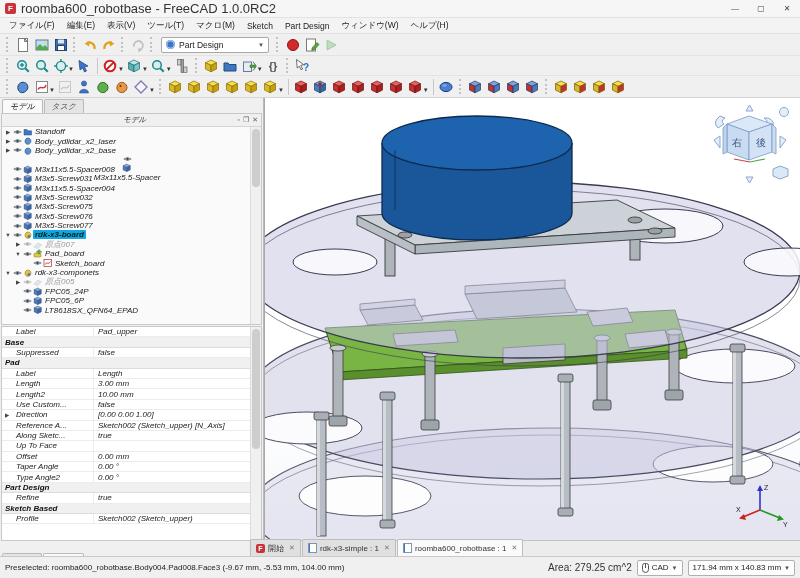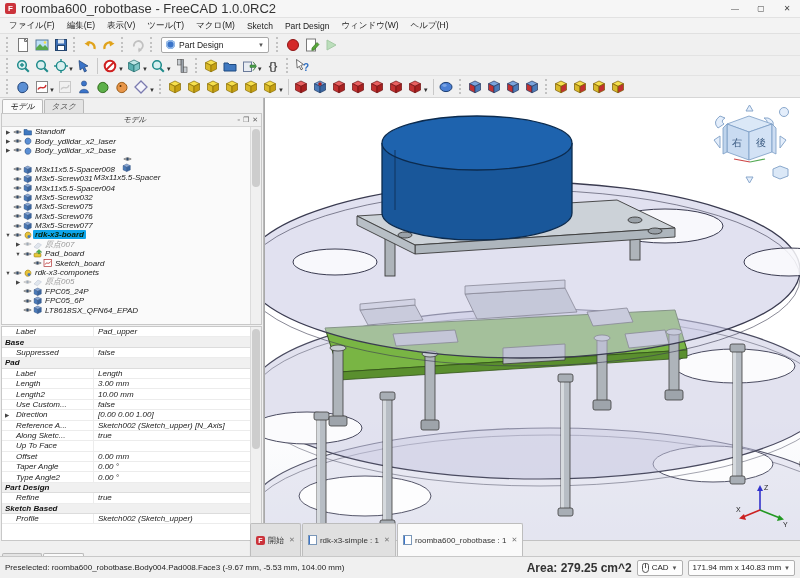--- a/index.html
+++ b/index.html
@@ -85,34 +85,34 @@
 
   
   .viewport { width:552px; height:442px; position:relative;
     background:linear-gradient(#ffffff 70%, #f3f5f9); border-left:1px solid #a9a9a9; overflow:hidden; }
   .navcube { position:absolute; top:4px; right:6px; }
   .axiscross { position:absolute; bottom:10px; right:10px; }
 
   
   .mditabs { position:absolute; left:249px; top:540px; width:551px; height:16px; background:#ececec;
     border-top:1px solid #c2c2c2; display:flex; align-items:flex-end; padding-left:1px; }
-  .mtab { height:15px; display:flex; align-items:center; gap:3px; padding:16px 5px;
+  .mtab { height:15px; display:flex; align-items:center; gap:3px; padding:8px 5px;
     border:1px solid #bdbdbd; border-bottom:none; background:#e0e0e0; font-size:8px; color:#333;
     border-radius:2px 2px 0 0; margin-right:1px; white-space:nowrap; }
   .mtab.active { background:#fafafa; }
   .mtab .close { font-size:7px; color:#777; margin-left:2px; }
   .dococ { width:9px; height:10px; background:#fff; border:1px solid #7a97b8; flex:none;
     box-shadow:2px 0 0 -1px #3b74c9 inset; }
 
   
   .statusbar { position:absolute; left:0; top:556px; width:800px; height:22px; background:#f0f0f0;
     border-top:1px solid #c8c8c8; display:flex; align-items:center; padding:0 5px; }
   .statustext { font-size:8px; color:#222; white-space:nowrap; }
   .statusright { margin-left:auto; display:flex; align-items:center; gap:5px; }
-  .areatext { font-size:12px; color:#333; white-space:nowrap;font-weight:bold; }
+  .areatext { font-size:10px; color:#333; white-space:nowrap; }
   .scombo { height:16px; border:1px solid #b0b0b0; background:#fdfdfd; border-radius:2px;
     display:flex; align-items:center; font-size:8px; color:#222; padding:0 4px; gap:3px;
     white-space:nowrap; }
   .scombo .arrow { font-size:6px; color:#555; }
   .mouseicon { width:7px; height:10px; border:1px solid #555; border-radius:3px 3px 4px 4px;
     position:relative; flex:none; }
   .mouseicon:after { content:""; position:absolute; left:2.5px; top:0; width:1px; height:4px; background:#555; }
 </style>
 </head>
 <body>

